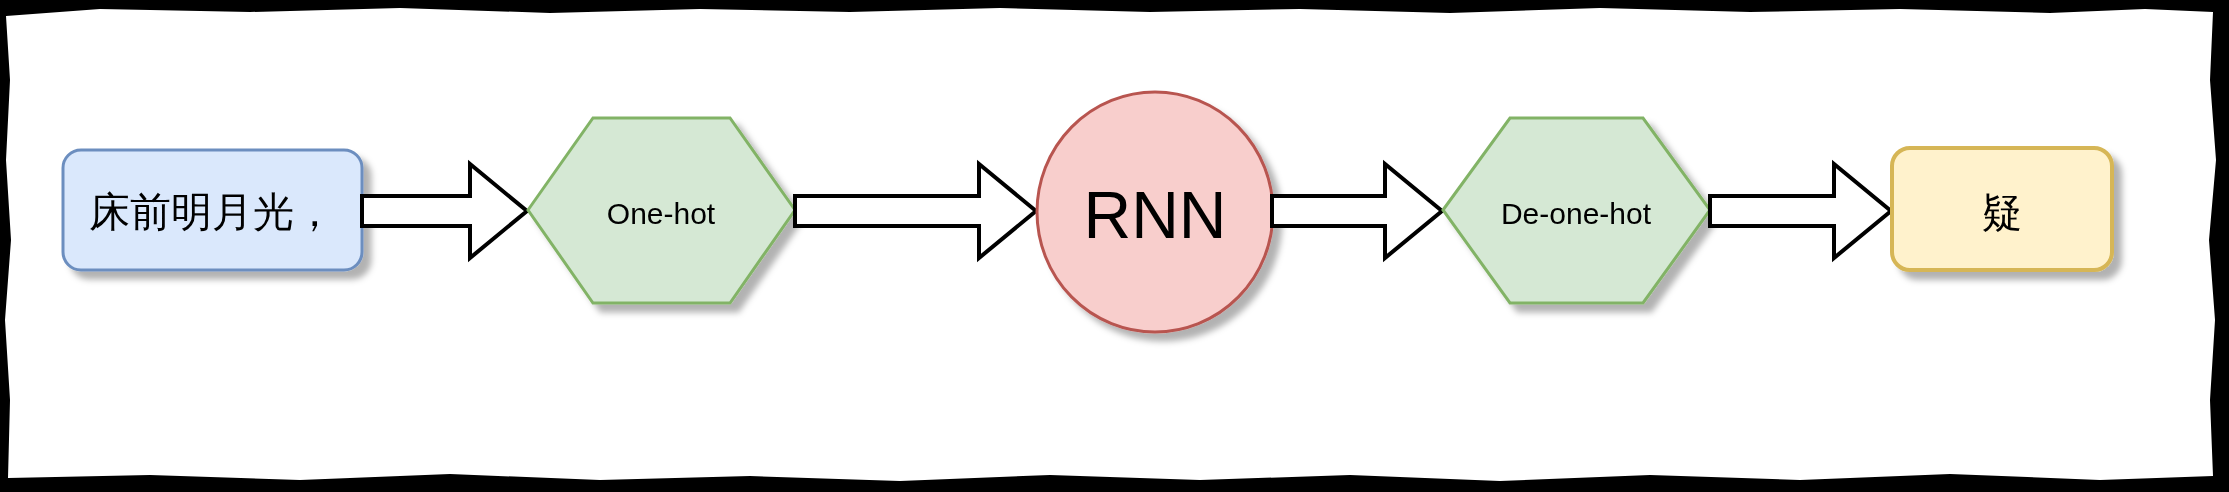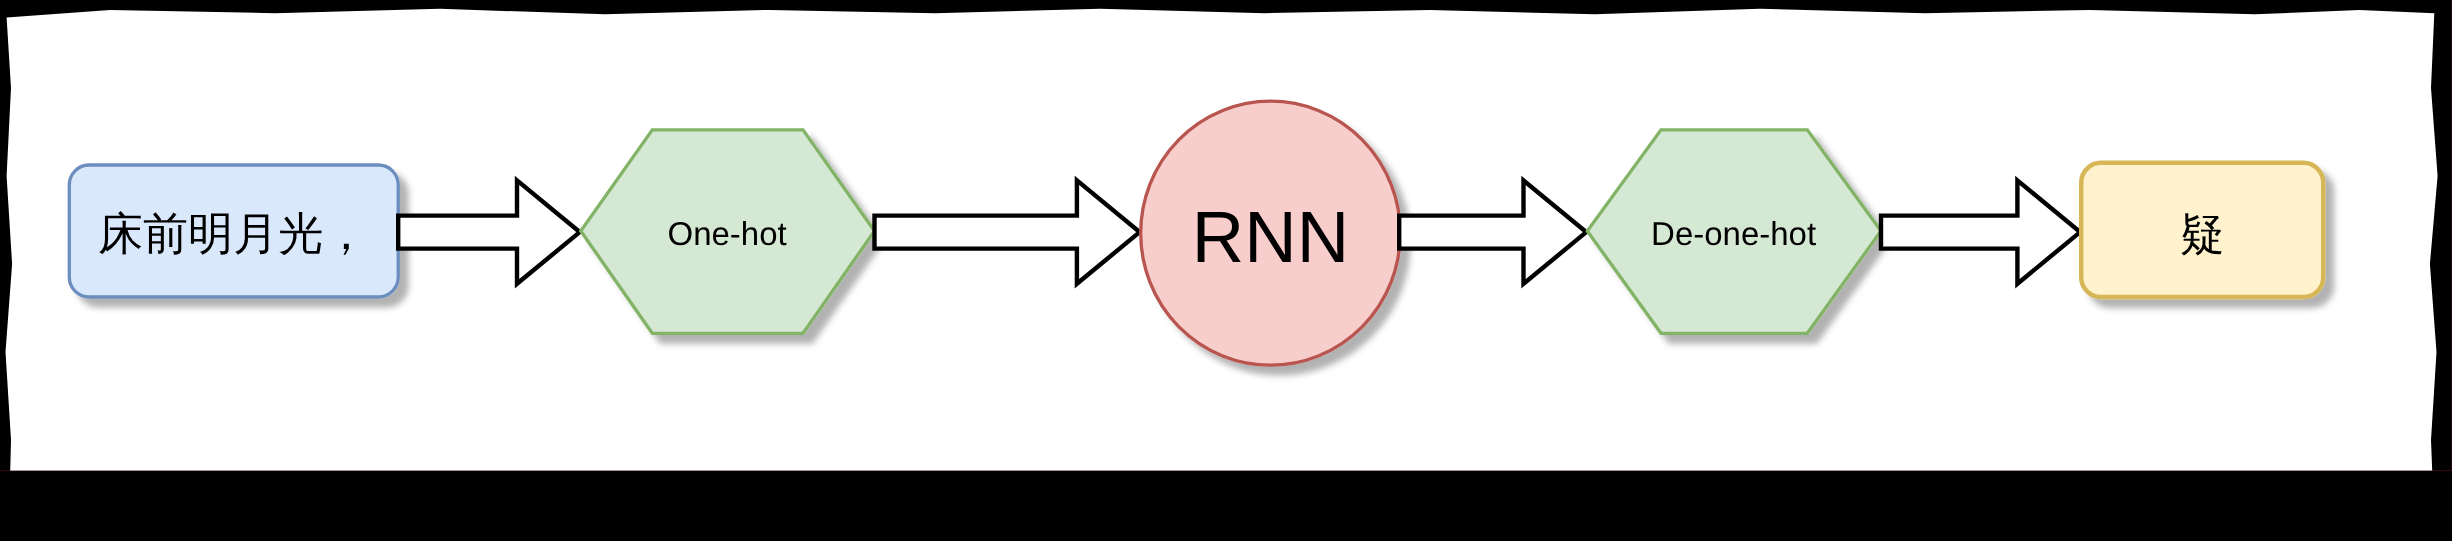--- a/index.html
+++ b/index.html
@@ -1,20 +1,20 @@
 <!DOCTYPE html>
 <html><head>
 <meta charset="utf-8">
 <style>
   html, body { margin: 0; padding: 0; background: #000; }
   .stage {
     position: relative;
     width: 2229px;
-    height: 428px;
-    background: #be185d;
+    height: 492px;
+    background: #fca5a5;
     overflow: hidden;
     font-family: "Liberation Sans", "DejaVu Sans", sans-serif;
   }
   svg { display: block; }
   .node-shape { stroke-width: 3; }
   .node-shape.thick { stroke-width: 4; }
   .arrow { stroke-width: 4; stroke-linejoin: miter; }
   .lbl {
     fill: #000;
     text-anchor: middle;

